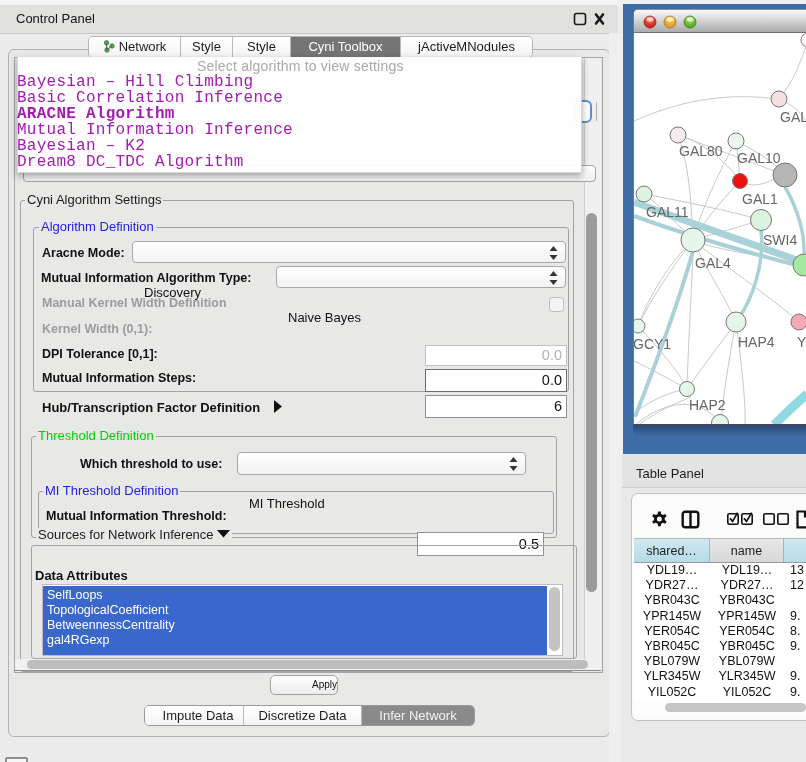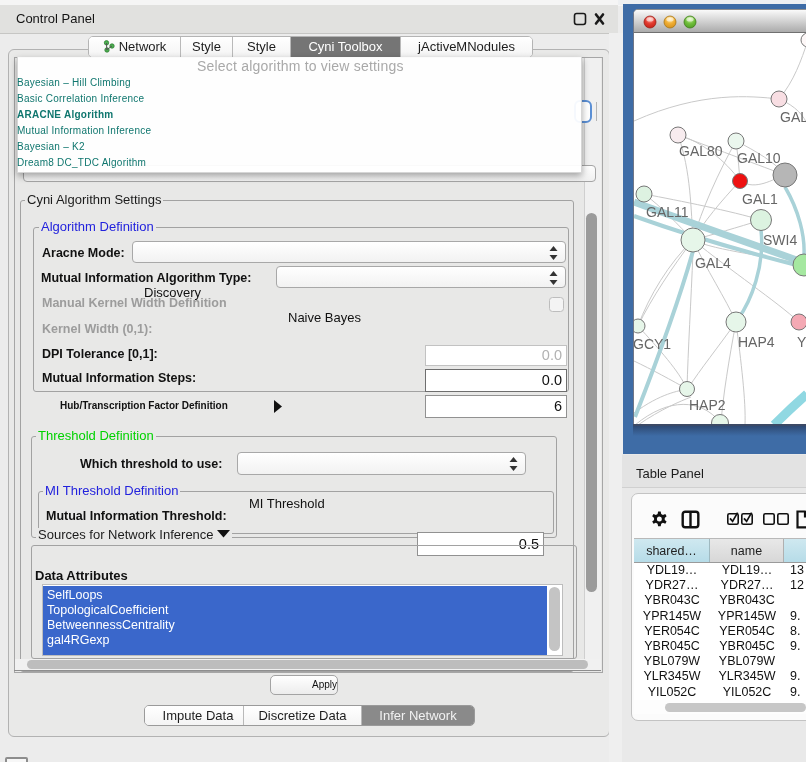--- a/index.html
+++ b/index.html
@@ -64,21 +64,21 @@
 
 <div class="lbl dis abs" style="left:42px;top:322px;">Kernel Width (0,1):</div>
 <div class="fld" style="left:425px;top:316px;width:142px;height:21px;border-color:#c2c2c2;color:#b2b2b2;line-height:19px;">0.0</div>
 
 <div class="lbl abs" style="left:42px;top:347px;">DPI Tolerance [0,1]:</div>
 <div class="fld" style="left:425px;top:340px;width:142px;height:23px;border:1.5px solid #6e6e6e;line-height:20px;">0.0</div>
 
 <div class="lbl abs" style="left:42px;top:371px;">Mutual Information Steps:</div>
 <div class="fld" style="left:425px;top:366px;width:142px;height:23px;line-height:21px;">6</div>
 
-<div class="lbl abs" style="left:60px;top:400px;font-size:10px;">Hub/Transcription Factor Definition</div>
+<div class="lbl abs" style="left:42px;top:400px;font-size:13px;">Hub/Transcription Factor Definition</div>
 <svg class="abs" style="left:273px;top:400px;" width="10" height="13" viewBox="0 0 10 13">
     <path d="M1 0 L9 6.5 L1 13 Z" fill="#111"></path>
   </svg>
 
 <div class="grp" style="left:31px;top:436px;width:524px;height:100px;"></div>
 <div class="gt" style="left:36px;top:429px;color:#00d200;">Threshold Definition</div>
 
 <div class="lbl abs" style="left:80px;top:457px;">Which threshold to use:</div>
 <div class="combo" style="left:237px;top:452px;width:289px;height:23px;">
   <span class="ct">MI Threshold</span>
@@ -127,21 +127,21 @@
       </svg>Network</span><span class="tabseg" style="width:52px;">Style</span><span class="tabseg" style="width:58px;">Style</span><span class="tabseg" style="width:110px;background:#757575;color:#fff;">Cyni Toolbox</span><span class="tabseg" style="width:131px;border-right:none;">jActiveMNodules</span>
 </div>
 
 <div class="abs" style="left:574px;top:100px;width:18px;height:23px;border:2px solid #5b8fd4;border-radius:6px;background:#fff;box-sizing:border-box;"></div>
 <div class="abs" style="left:596px;top:102px;width:1px;height:19px;background:#b5b5b5;"></div>
 
 <div class="abs" style="left:23px;top:165px;width:573px;height:17px;background:linear-gradient(#fdfdfd,#f0f0f0);border:1px solid #a5a5a5;border-radius:4px;box-sizing:border-box;"></div>
 
 <div class="abs" style="left:17px;top:57px;width:563px;height:115px;background:rgba(255,255,255,0.94);border:1px solid #d6d6d6;border-top:none;box-shadow:0 3px 7px rgba(0,0,0,0.35);"></div>
 <div class="abs" style="left:197px;top:58px;font-size:14px;letter-spacing:0.2px;color:#a9a9a9;">Select algorithm to view settings</div>
-<div class="abs" style="left:17px;top:75px;font-size:10px;letter-spacing:0.25px;color:#0f766e;line-height:15.9px;white-space:nowrap;">Bayesian – Hill Climbing<br>Basic Correlation Inference<br><b>ARACNE Algorithm</b><br>Mutual Information Inference<br>Bayesian – K2<br>Dream8 DC_TDC Algorithm</div>
+<div class="abs" style="left:17px;top:75px;font-size:16px;letter-spacing:0.25px;color:#a21caf;line-height:15.9px;white-space:nowrap;font-family:Liberation Mono, monospace;">Bayesian – Hill Climbing<br>Basic Correlation Inference<br><b>ARACNE Algorithm</b><br>Mutual Information Inference<br>Bayesian – K2<br>Dream8 DC_TDC Algorithm</div>
 
 <div class="abs" style="left:609px;top:33px;width:14px;height:729px;background:#efefef;"></div>
 <div class="abs" style="left:618px;top:0;width:188px;height:5px;background:#eef0f2;"></div>
 <div class="abs" style="left:623px;top:4px;width:183px;height:450px;background:#3e6ca6;"></div>
 
 <div class="abs" style="left:633px;top:9px;width:173px;height:416px;background:#fff;border-left:1px solid #6f7687;border-top:1px solid #8e8e8e;border-radius:5px 0 0 0;overflow:hidden;">
   <div class="abs" style="left:0;top:0;width:173px;height:22px;background:linear-gradient(#fafafa,#ababab);border-bottom:1px solid #707070;"></div>
   <svg class="abs" style="left:9px;top:5px;" width="70" height="14" viewBox="0 0 70 14">
     <defs>
       <radialGradient id="rg" cx="0.5" cy="0.25" r="0.8">

